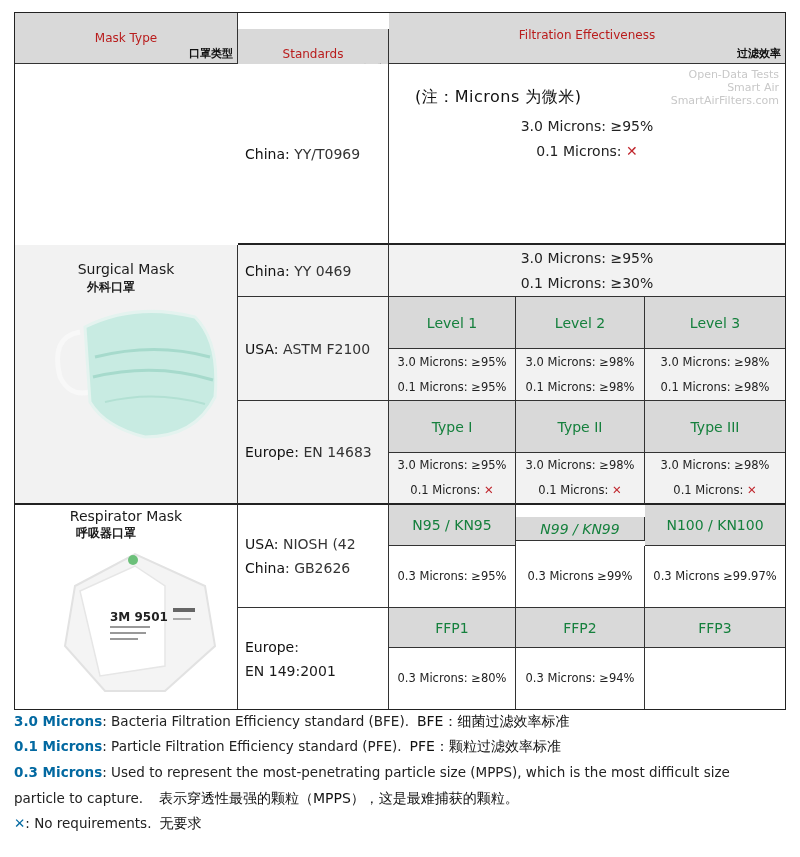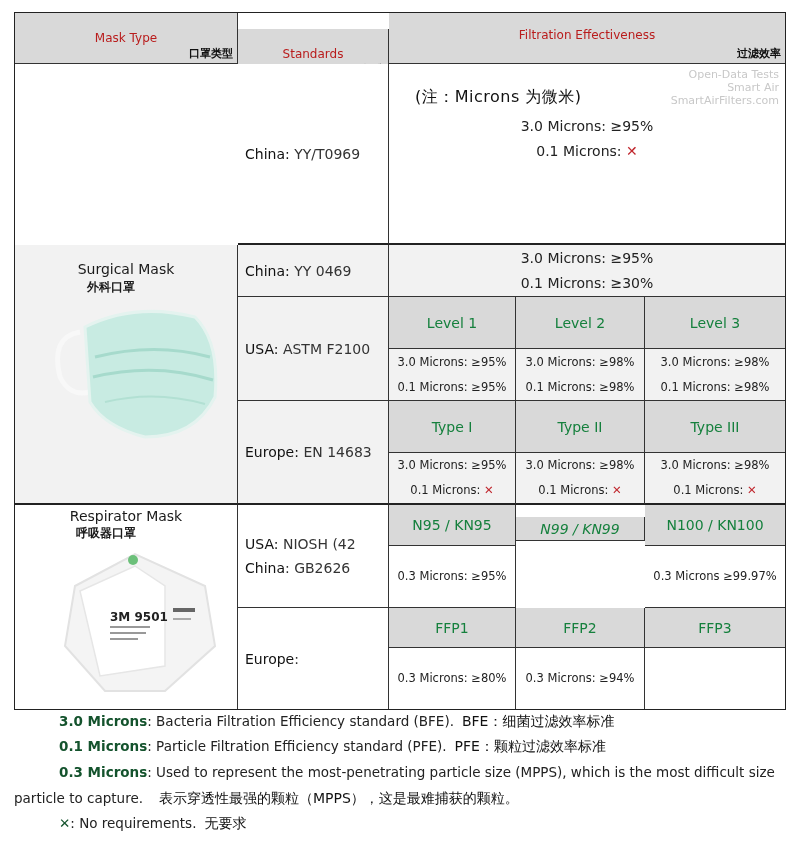--- a/index.html
+++ b/index.html
@@ -20,21 +20,21 @@
   .std { font-size: 14px; line-height: 24px; padding-left: 7px; display: flex; flex-direction: column; justify-content: center; }
   .std b { font-weight: normal; color: #111; }
   .std span.v { color: #333; }
   .eff { font-size: 14px; line-height: 25px; color: #222; }
   .small { font-size: 11.5px; line-height: 25px; color: #222; }
   .lvl { font-size: 14px; color: #15803d; }
   .x { color: #c0262d; font-weight: bold; }
   .note { position: absolute; left: 400px; top: 74px; font-size: 16px; color: #111; letter-spacing: 0.5px; }
   .wm { position: absolute; right: 6px; top: 4px; font-size: 11px; line-height: 13px; color: #c8c8c8; text-align: right; }
   .foot { position: absolute; left: 14px; font-size: 13.5px; color: #222; white-space: nowrap; }
-  .foot b { font-weight: bold; color: #14532d; margin-left: 45px; }
+  .foot b { font-weight: bold; color: #0369a1; }
   .foot .cn { font-size: 14px; margin-left: 8px; color: #111; }
   svg { display: block; }
 </style>
 </head>
 <body>
 
 <div class="tbl">
 
   <div class="cell hdr" style="left:0;top:0;width:223px;height:51px;">
     <div class="center" style="height:100%;">
@@ -146,24 +146,26 @@
   </div>
 
   <div class="cell white std" style="left:223px;top:492px;width:151px;height:103px;">
     <div><b>USA:</b> <span class="v">NIOSH (42</span></div>
     <div><b>China</b><span class="v">: GB2626</span></div>
   </div>
   <div class="cell sub lvl center" style="left:374px;top:492px;width:127px;height:41px;">N95 / KN95</div>
   <div class="cell sub lvl center" style="left:501px;top:504px;width:129px;height:24px;font-style:italic;">N99 / KN99</div>
   <div class="cell sub lvl center" style="left:630px;top:492px;width:140px;height:41px;border-right:none;">N100 / KN100</div>
   <div class="cell white small center" style="left:374px;top:533px;width:127px;height:62px;">0.3 Microns: ≥95%</div>
+  <div class="cell white small center" style="left:501px;top:533px;width:129px;height:62px;">0.3 Microns ≥99%</div>
   <div class="cell white small center" style="left:630px;top:533px;width:140px;height:62px;border-right:none;">0.3 Microns ≥99.97%</div>
 
   <div class="cell white std" style="left:223px;top:595px;width:151px;height:101px;border-bottom:none;">
     <div><b>Europe</b><span class="v">:</span></div>
+    <div class="v">EN 149:2001</div>
   </div>
   <div class="cell sub lvl center" style="left:374px;top:595px;width:127px;height:40px;">FFP1</div>
   <div class="cell sub lvl center" style="left:501px;top:595px;width:129px;height:40px;">FFP2</div>
   <div class="cell sub lvl center" style="left:630px;top:595px;width:140px;height:40px;border-right:none;">FFP3</div>
   <div class="cell white small center" style="left:374px;top:635px;width:127px;height:61px;border-bottom:none;">0.3 Microns: ≥80%</div>
   <div class="cell white small center" style="left:501px;top:635px;width:129px;height:61px;border-bottom:none;">0.3 Microns: ≥94%</div>
 </div>
 
 <div class="foot" style="top:713px;">
   <b>3.0 Microns</b><span>: Bacteria Filtration Efficiency standard (BFE).</span><span class="cn">BFE：细菌过滤效率标准</span>

